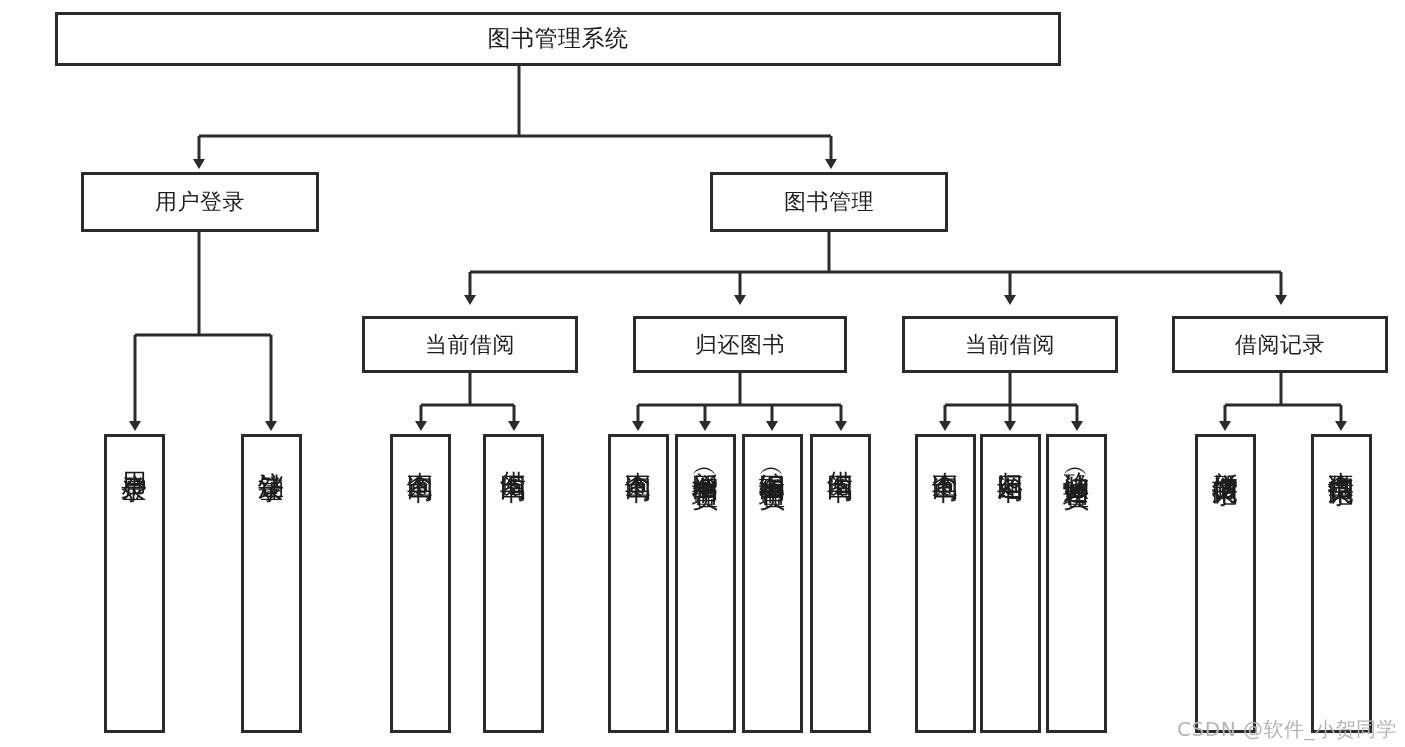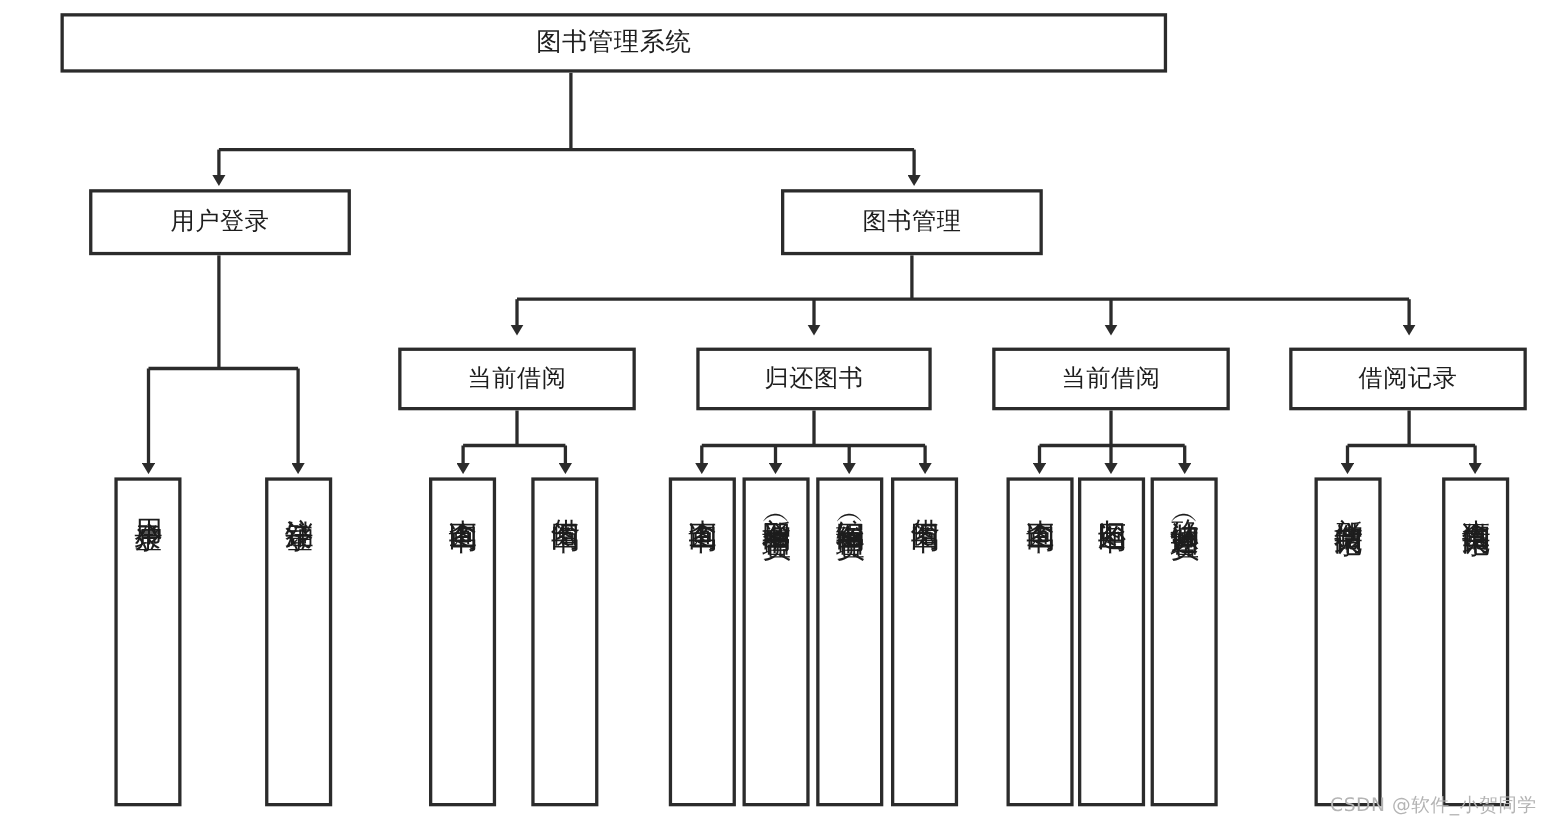--- a/index.html
+++ b/index.html
@@ -62,21 +62,21 @@
     text-orientation: upright;
     font-size: 26px;
     line-height: 1.0;
     letter-spacing: 2px;
     white-space: nowrap;
   }
   #watermark {
     position: absolute;
     right: 8px;
     bottom: 4px;
-    font-size: 17px;
+    font-size: 20px;
     color: #b4b4b4;
     white-space: nowrap;
     letter-spacing: 0.5px;
   }
 </style>
 </head>
 <body>
 
 <div id="diagram">
 

